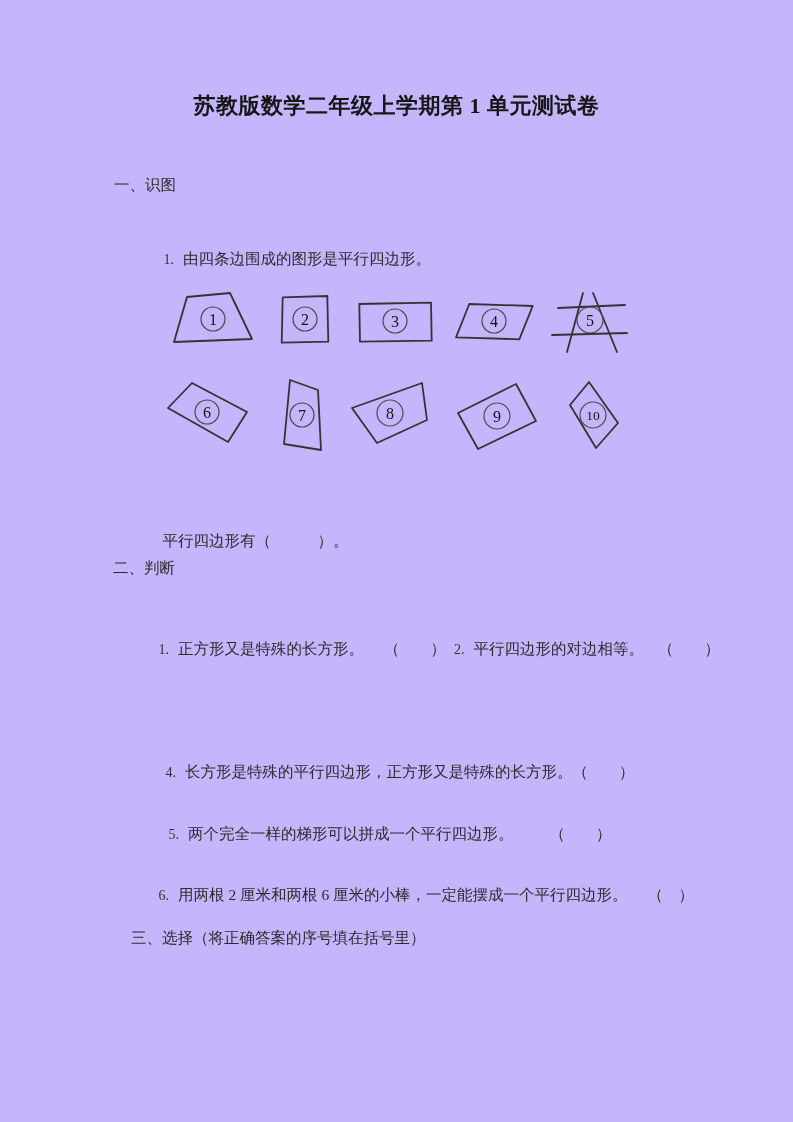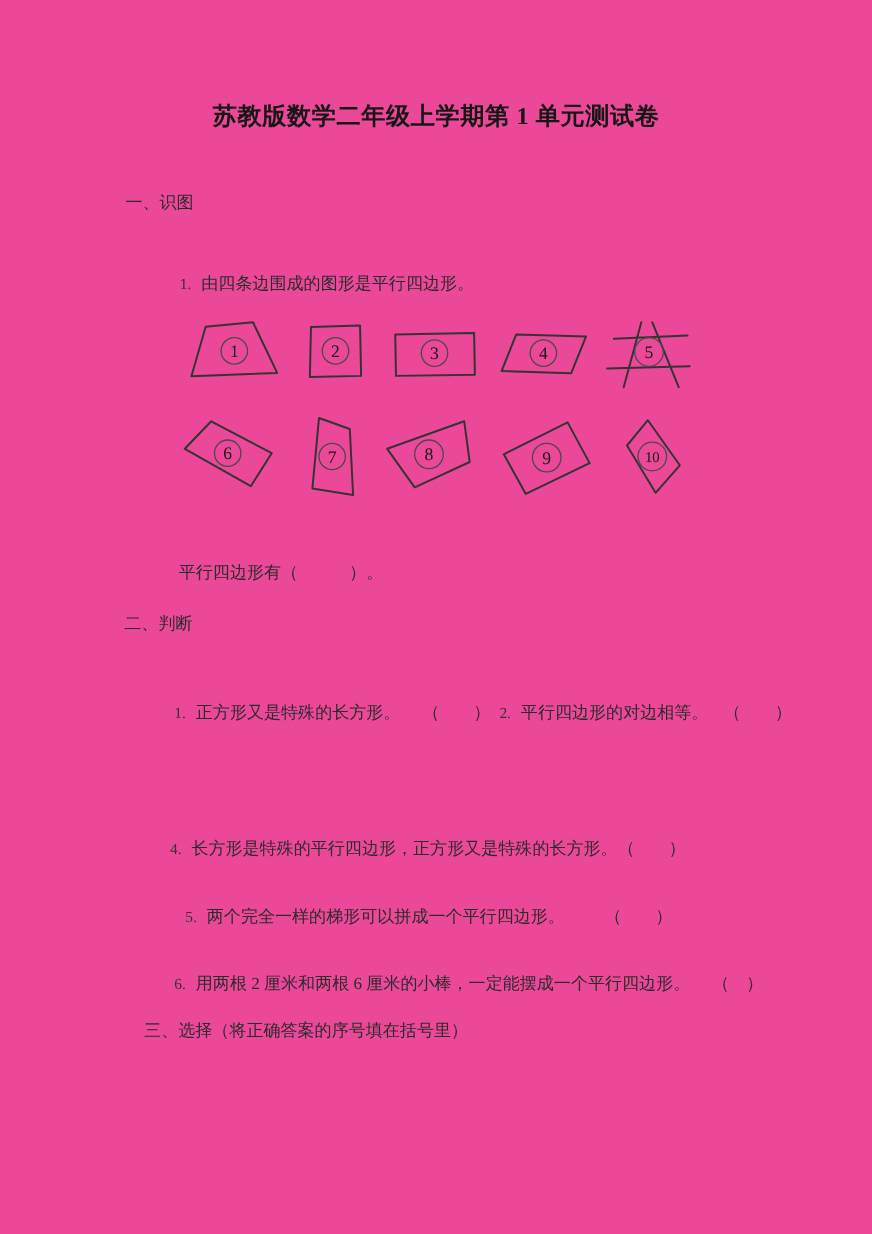--- a/index.html
+++ b/index.html
@@ -1,20 +1,20 @@
 <!DOCTYPE html>
 <html><head>
 <meta charset="utf-8">
 <style>
   html, body { margin: 0; padding: 0; background: #ffffff; }
   .page {
     position: relative;
     width: 793px;
     height: 1122px;
-    background: #ec4899;
+    background: #c4b5fd;
     font-family: "Liberation Serif", "DejaVu Serif", serif;
     color: #2b2b2b;
     overflow: hidden;
   }
   .abs { position: absolute; white-space: pre; line-height: 1.25; }
   .title {
     left: 0; top: 92px; width: 100%;
     text-align: center;
     font-size: 22px;
     font-weight: bold;
@@ -83,32 +83,32 @@
       <text class="badge-num" x="302" y="420.5">7</text>
       <circle class="badge-circle" cx="390" cy="413" r="13"></circle>
       <text class="badge-num" x="390" y="418.5">8</text>
       <circle class="badge-circle" cx="497" cy="416" r="13"></circle>
       <text class="badge-num" x="497" y="421.5">9</text>
       <circle class="badge-circle" cx="593" cy="415" r="13"></circle>
       <text class="badge-num badge-num-sm" x="593" y="420">10</text>
     </g>
   </svg>
 
-  <div class="abs t15" style="top:492px; left:147px;">
+  <div class="abs t15" style="top:512px; left:147px;">
     <span>平行四边形有</span><span>（　　　）。</span>
   </div>
 
   <div class="abs t15" style="top:558px; left:113px;">二、判断</div>
 
   <div class="abs t15" style="top:620px; left:143px;">
     <span class="qnum">1.</span><span>正方形又是特殊的长方形。</span><span class="g20">（　　）</span><span class="qnum g8">2.</span><span>平行四边形的对边相等。</span><span class="g14">（　　）</span>
   </div>
 
 
-  <div class="abs t15" style="top:743px; left:139px;">
+  <div class="abs t15" style="top:743px; left:150px;">
     <span class="qnum">4.</span><span>长方形是特殊的平行四边形，正方形又是特殊的长方形。</span><span>（　　）</span>
   </div>
 
   <div class="abs t15" style="top:805px; left:153px;text-align:right;">
     <span class="qnum">5.</span><span>两个完全一样的梯形可以拼成一个平行四边形。</span><span class="g36">（　　）</span>
   </div>
 
   <div class="abs t15" style="top:866px; left:143px;">
     <span class="qnum">6.</span><span>用两根 2 厘米和两根 6 厘米的小棒，一定能摆成一个平行四边形。</span><span class="g20">（　）</span>
   </div>

